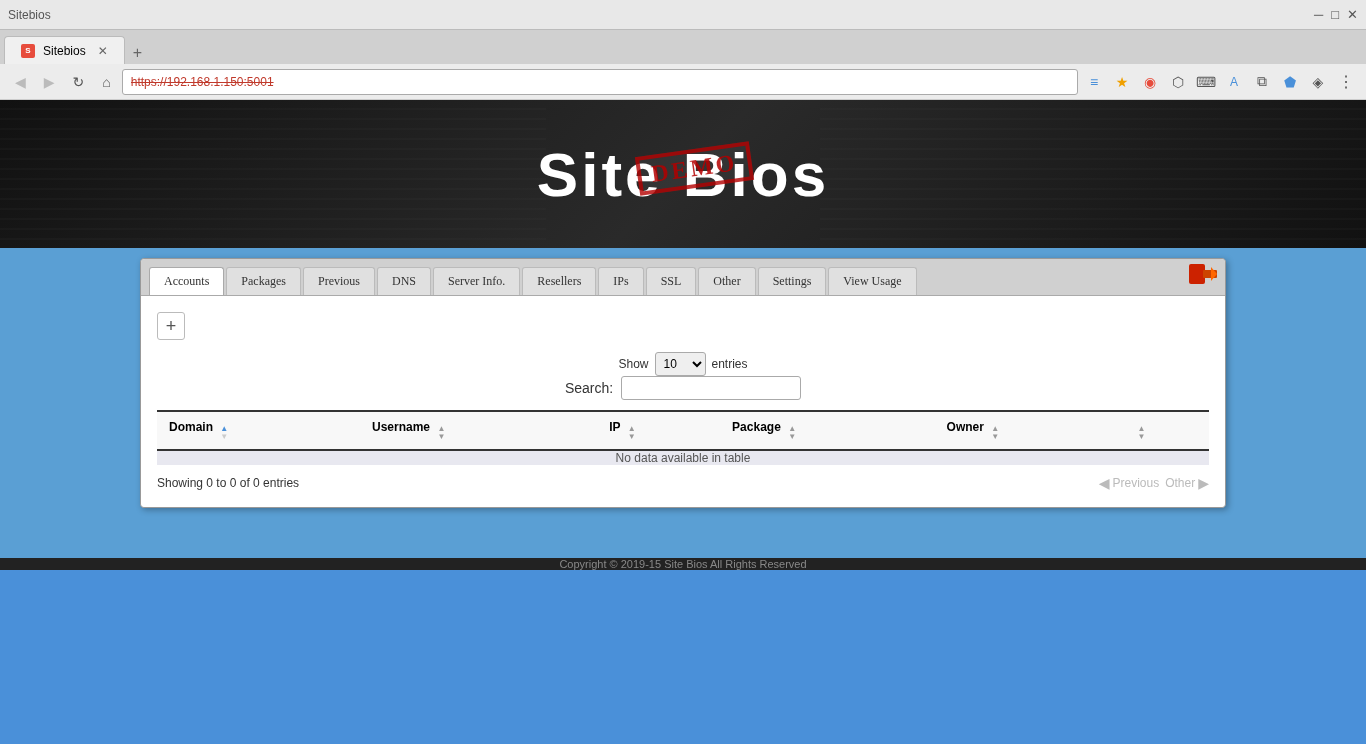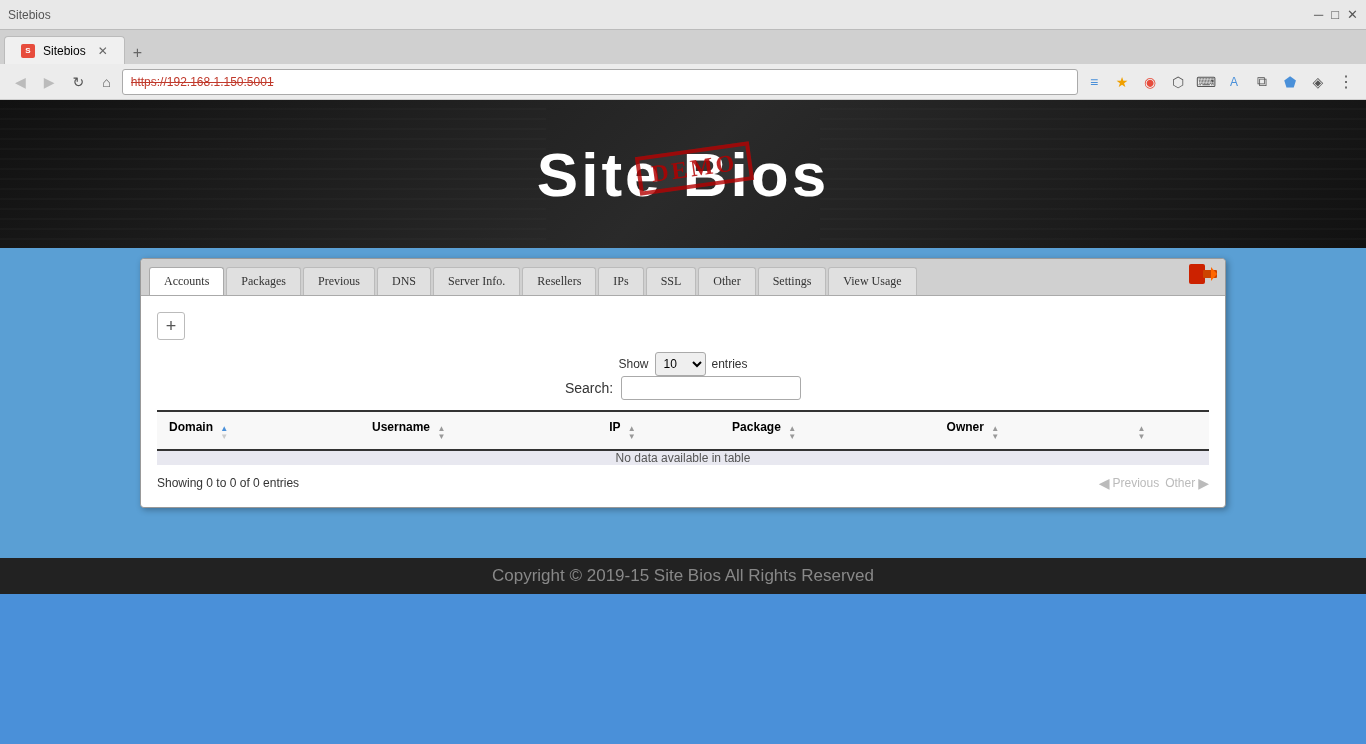--- a/index.html
+++ b/index.html
@@ -55,21 +55,21 @@
     .data-table td { padding: 0 12px; font-size: 12px; text-align: center; }
     .no-data-row td { background: #e8e8f0; color: #555; }
     
     .pagination { display: flex; align-items: center; justify-content: space-between; margin-top: 10px; }
     .showing-text { font-size: 12px; color: #333; }
     .page-btns { display: flex; align-items: center; gap: 6px; }
     .page-btn { background: none; border: none; color: #555; cursor: pointer; font-size: 12px; display: flex; align-items: center; gap: 3px; }
     .page-btn.disabled { color: #bbb; cursor: default; }
     .page-arrow { font-size: 14px; }
 
-    .footer { background: #222; text-align: center; padding: 8px; font-size: 17px; color: #888; }
+    .footer { background: #222; text-align: center; font-size: 11px; color: #888; }
   </style>
 </head>
 <body>
 
 <div class="title-bar">
   <div class="title-bar-left">
     <span style="font-size:12px; color:#555;">Sitebios</span>
   </div>
   <div style="margin-left:auto; display:flex; gap:8px;">
     <span style="font-size:13px; color:#555; cursor:pointer;">─</span>

